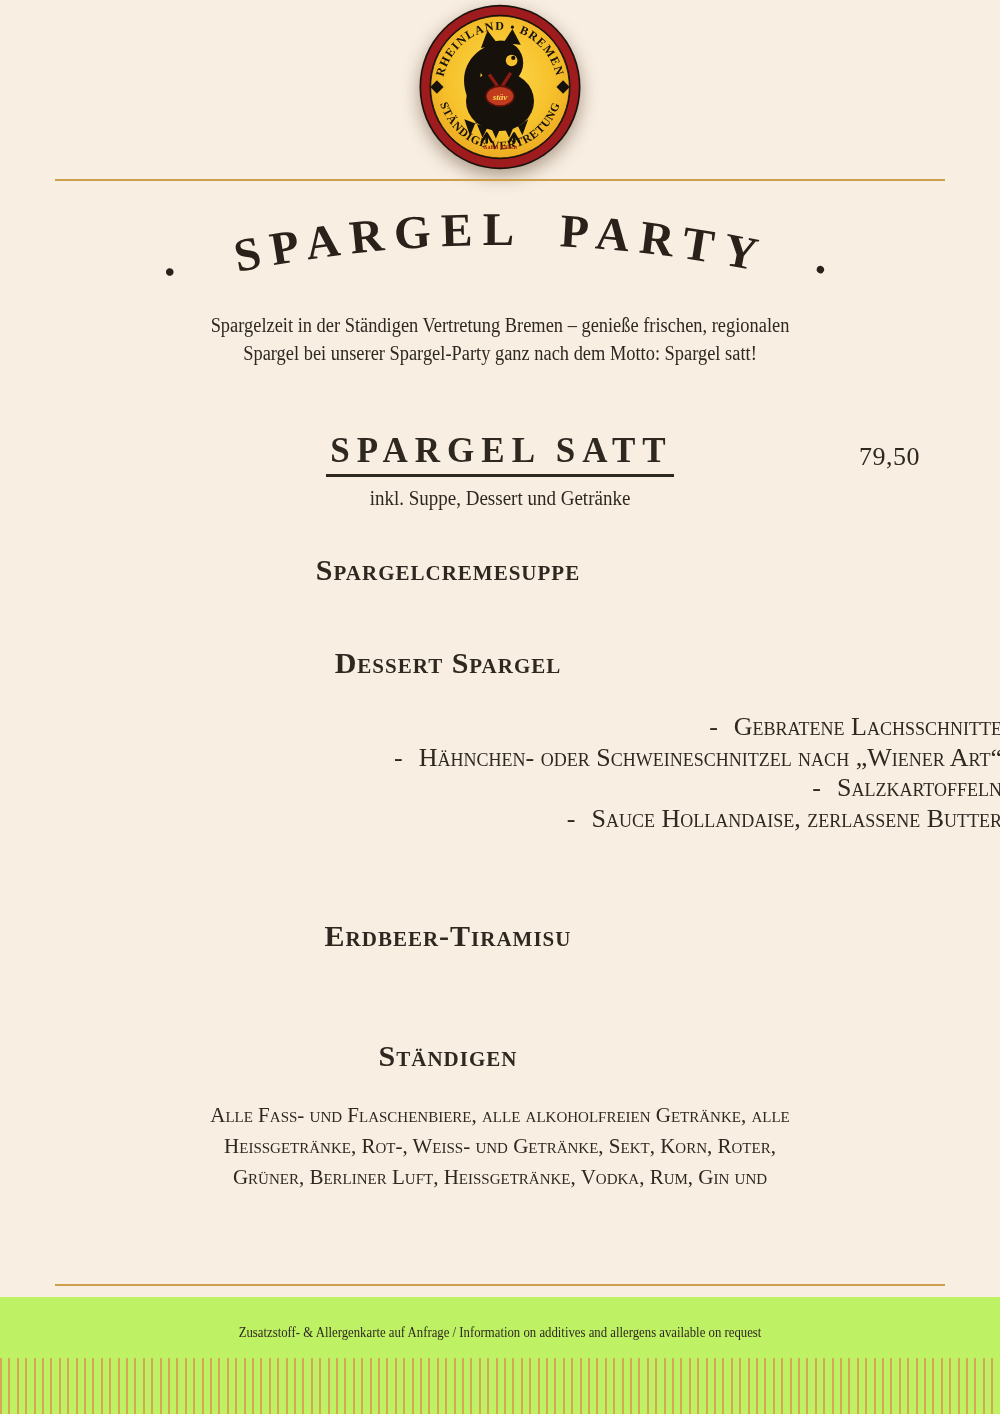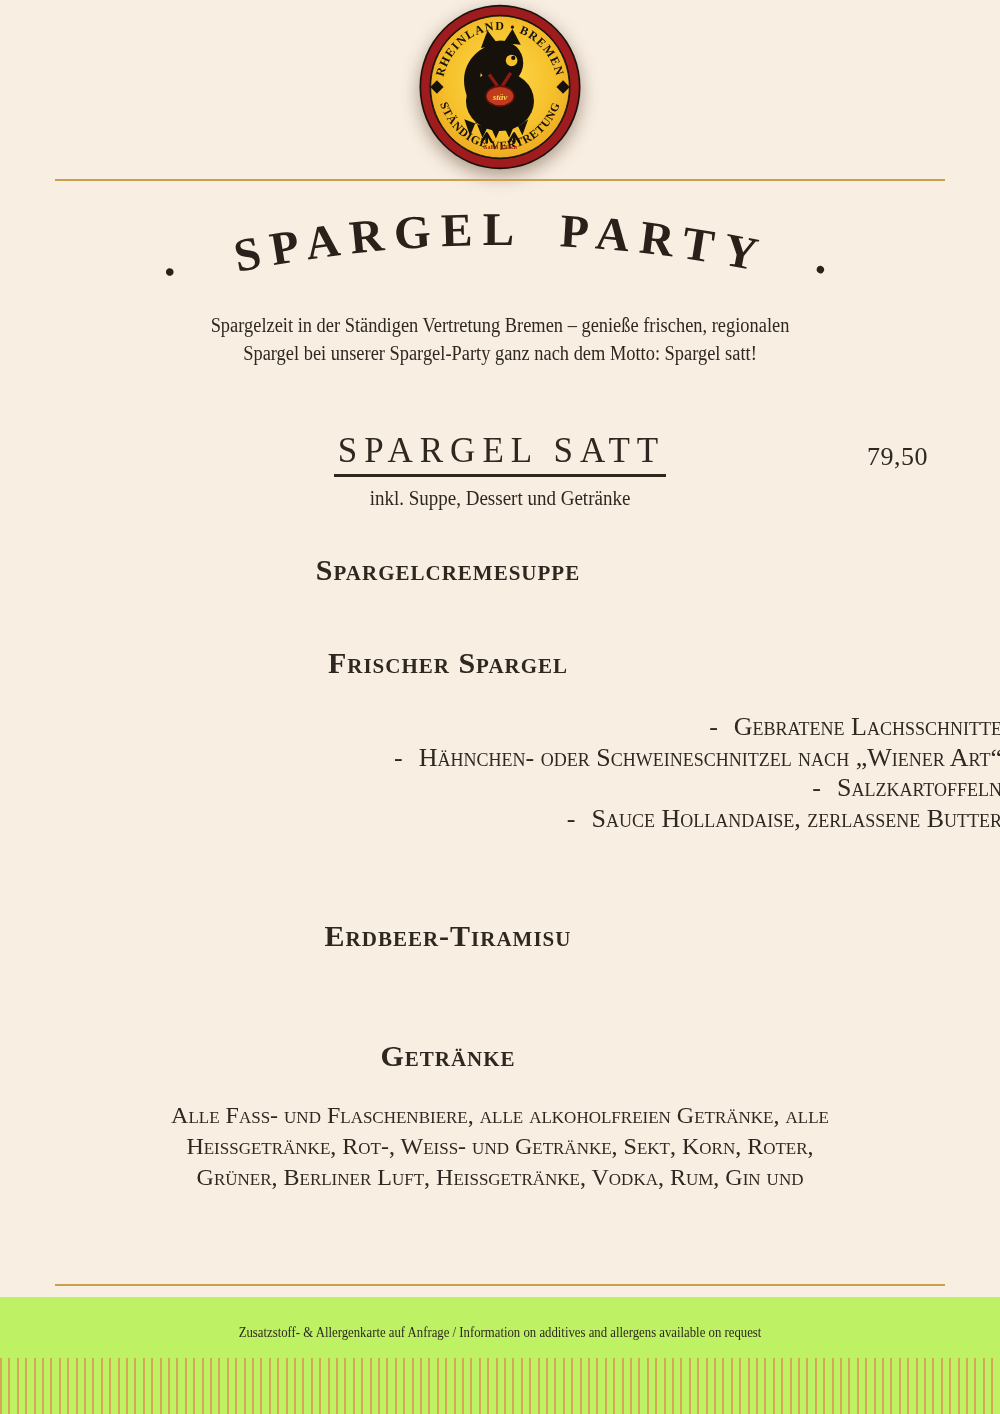--- a/index.html
+++ b/index.html
@@ -26,25 +26,25 @@
   }
   
   .intro{
     position:absolute;top:311px;width:1000px;text-align:center;
     font-size:20px;line-height:28px;transform:scaleX(.92);
   }
   .intro .line{display:block;}
   
   .package{position:absolute;top:433px;width:1000px;text-align:center;}
   .package h1{
-    margin:0;display:inline-block;font-size:35px;font-weight:normal;
+    margin:0;display:inline-block;font-size:35px;font-weight:bold;
     letter-spacing:7px;line-height:1;border-bottom:3px solid #2f2821;
     padding:0 1px 6px 4px;
   }
-  .price{position:absolute;top:9px;right:72px;font-size:26px;letter-spacing:.5px;margin-left:28px;}
+  .price{position:absolute;top:9px;right:80px;font-size:26px;letter-spacing:.5px;margin-left:28px;}
   .includes{margin-top:10px;font-size:20px;transform:scaleX(.95);}
   
   .course{
     position:absolute;left:0;width:896px;margin:0;text-align:center;
     font-size:30px;line-height:1;font-weight:bold;font-variant:small-caps;
     letter-spacing:1px;
   }
   #c-soup{top:555px}
   #c-main{top:648px}
   #c-dessert{top:921px}
@@ -52,21 +52,21 @@
   
   .items{
     position:absolute;top:710px;left:0;width:1000px;margin:2px;padding:0;
     list-style:none;text-align:right;font-size:26px;line-height:30.6px;
     font-variant:small-caps;
   }
   .items .dash{margin-right:16px;}
   
   .drinks{
     position:absolute;top:1100px;width:1000px;text-align:center;
-    font-size:24px;line-height:31px;font-variant:small-caps;
+    font-size:21px;line-height:31px;font-variant:small-caps;
   }
   .drinks .line{display:block;}
   
   .footer{
     position:absolute;top:1297px;left:0;width:1000px;height:117px;
     background:#bef264;
   }
   .note{
     position:absolute;top:27px;width:1000px;text-align:center;
     font-size:14.5px;transform:scaleX(.88);color:#2f2821;
@@ -141,32 +141,32 @@
   </div>
 
   <section class="package">
     <h1>SPARGEL SATT</h1>
     <div class="price">79,50</div>
     <div class="includes">inkl. Suppe, Dessert und Getränke</div>
   </section>
 
   <h2 class="course" id="c-soup">Spargelcremesuppe</h2>
 
-  <h2 class="course" id="c-main">Frischer Spargel</h2>
+  <h2 class="course" id="c-main">Dessert Spargel</h2>
 
   <ul class="items">
     <li><span class="dash">-</span><span>Gebratene Lachsschnitte</span></li>
     <li><span class="dash">-</span><span>Hähnchen- oder Schweineschnitzel nach „Wiener Art“</span></li>
     <li><span class="dash">-</span><span>Salzkartoffeln</span></li>
     <li><span class="dash">-</span><span>Sauce Hollandaise, zerlassene Butter</span></li>
   </ul>
 
   <h2 class="course" id="c-dessert">Erdbeer-Tiramisu</h2>
 
-  <h2 class="course" id="c-drinks">Getränke</h2>
+  <h2 class="course" id="c-drinks">Ständigen</h2>
 
   <div class="drinks">
     <span class="line">Alle Fass- und Flaschenbiere, alle alkoholfreien Getränke, alle</span>
     <span class="line">Heissgetränke, Rot-, Weiss- und Getränke, Sekt, Korn, Roter,</span>
     <span class="line">Grüner, Berliner Luft, Heissgetränke, Vodka, Rum, Gin und</span>
   </div>
 
   <div class="rule rule-bottom"></div>
 
   <footer class="footer">

